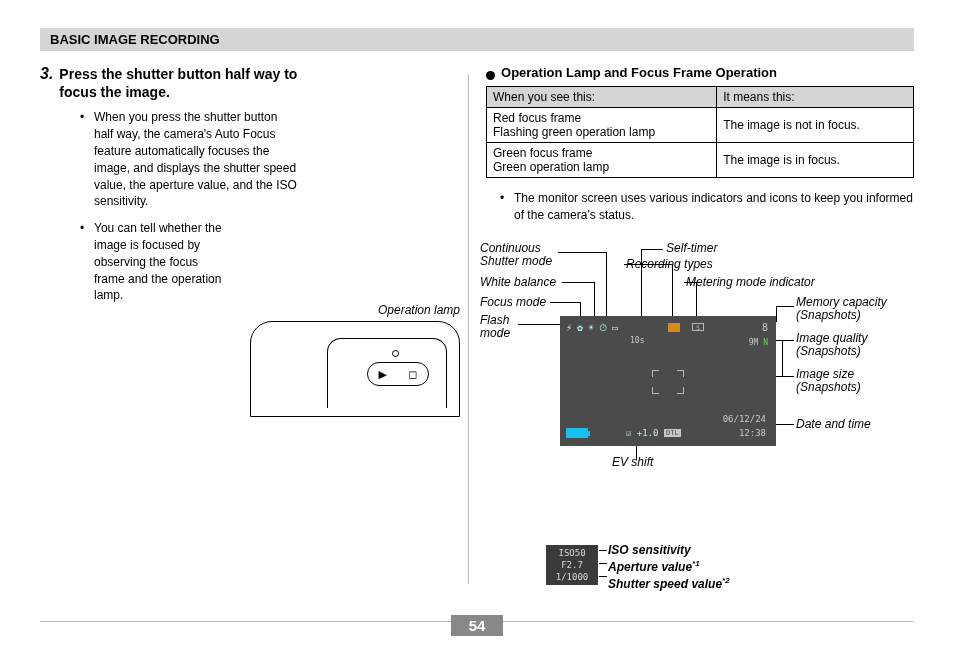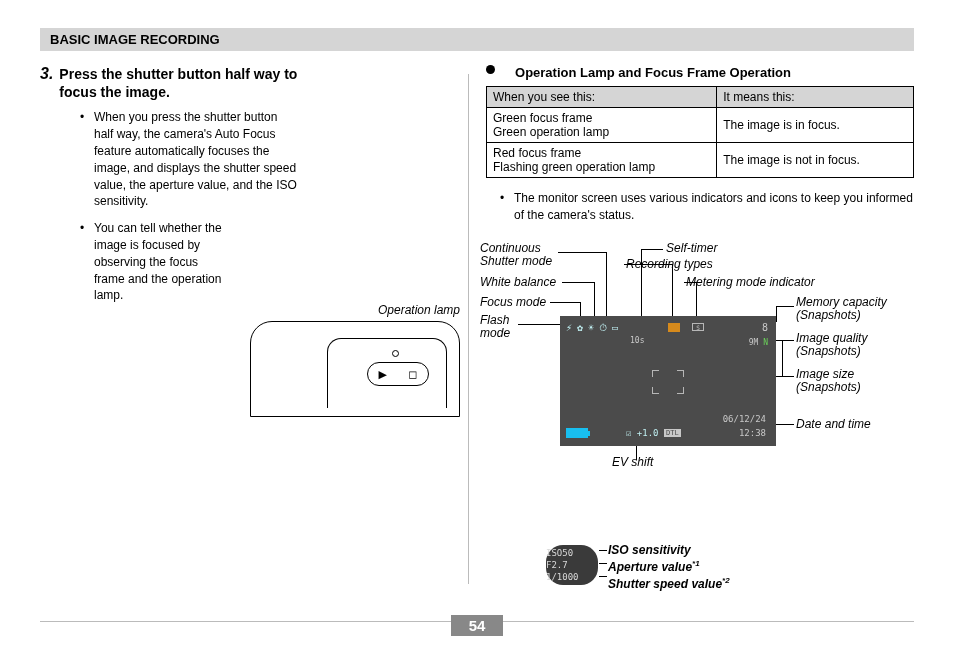--- a/index.html
+++ b/index.html
@@ -109,21 +109,21 @@
     width: 7px; height: 7px; border: 1.2px solid #000; border-radius: 50%;
   }
   .camera-corner .btns {
     position: absolute; top: 40px; right: 30px;
     width: 62px; height: 24px; border: 1.2px solid #000; border-radius: 12px;
     display: flex; align-items: center; justify-content: space-around;
   }
   .camera-corner .btns span { font-size: 11px; }
 
   
-  .opframe-title { font-weight: bold; font-size: 13px; display: flex; align-items: flex-start; gap: 20px; margin-bottom: 6px; }
+  .opframe-title { font-weight: bold; font-size: 13px; display: flex; align-items: flex-end; gap: 6px; margin-bottom: 6px; }
   .opframe-title .disc { width: 9px; height: 9px; background: #000; border-radius: 50%; display: inline-block; }
   table.meaning {
     border-collapse: collapse;
     width: 100%;
     font-size: 12px;
     margin-bottom: 12px;
   }
   table.meaning th, table.meaning td {
     border: 1px solid #000;
     padding: 3px 6px;
@@ -180,24 +180,23 @@
 
   
   .iso-box {
     position: absolute;
     top: 480px; left: 60px;
     width: 52px;
     background: #3a3a3a;
     color: #d8d8d8;
     font-family: monospace;
     font-size: 9px;
-    text-align: left;
+    text-align: center;
     padding: 2px 0;
     line-height: 1.35;
-    border-radius: 17px;
   }
   .iso-labels { position: absolute; top: 478px; left: 122px; font-weight: bold; }
   .iso-labels div { font-style: italic; font-size: 12px; margin-bottom: 2px; }
   .sup { font-size: 8px; vertical-align: super; }
 
   .page-num-wrap {
     position: absolute;
     bottom: 10px; left: 0; width: 954px;
     text-align: center;
   }
@@ -255,31 +254,31 @@
     </div>
 
     <table class="meaning">
       <tbody>
           <tr>
         <th>When you see this:</th>
         <th>It means this:</th>
       </tr>
       <tr>
         <td>
+          <span>Red focus frame</span><br>
+          <span>Flashing green operation lamp</span>
+        </td>
+        <td>The image is not in focus.</td>
+      </tr>
+      <tr>
+        <td>
           <span>Green focus frame</span><br>
           <span>Green operation lamp</span>
         </td>
         <td>The image is in focus.</td>
-      </tr>
-      <tr>
-        <td>
-          <span>Red focus frame</span><br>
-          <span>Flashing green operation lamp</span>
-        </td>
-        <td>The image is not in focus.</td>
       </tr>
     </tbody>
       </table>
 
     <ul class="bullets-r">
       <li>The monitor screen uses various indicators and icons to keep you informed of the camera's status.</li>
     </ul>
 
     <div class="monitor-wrap">
 

